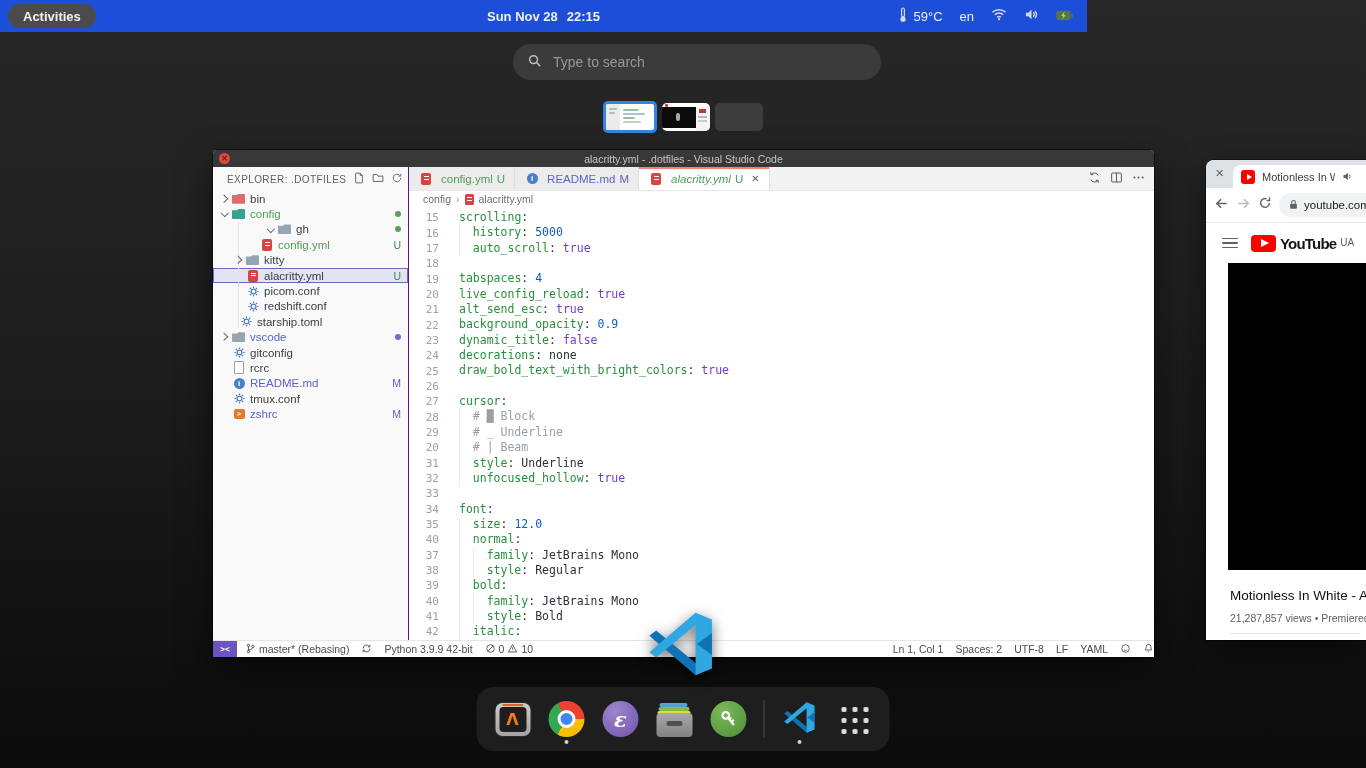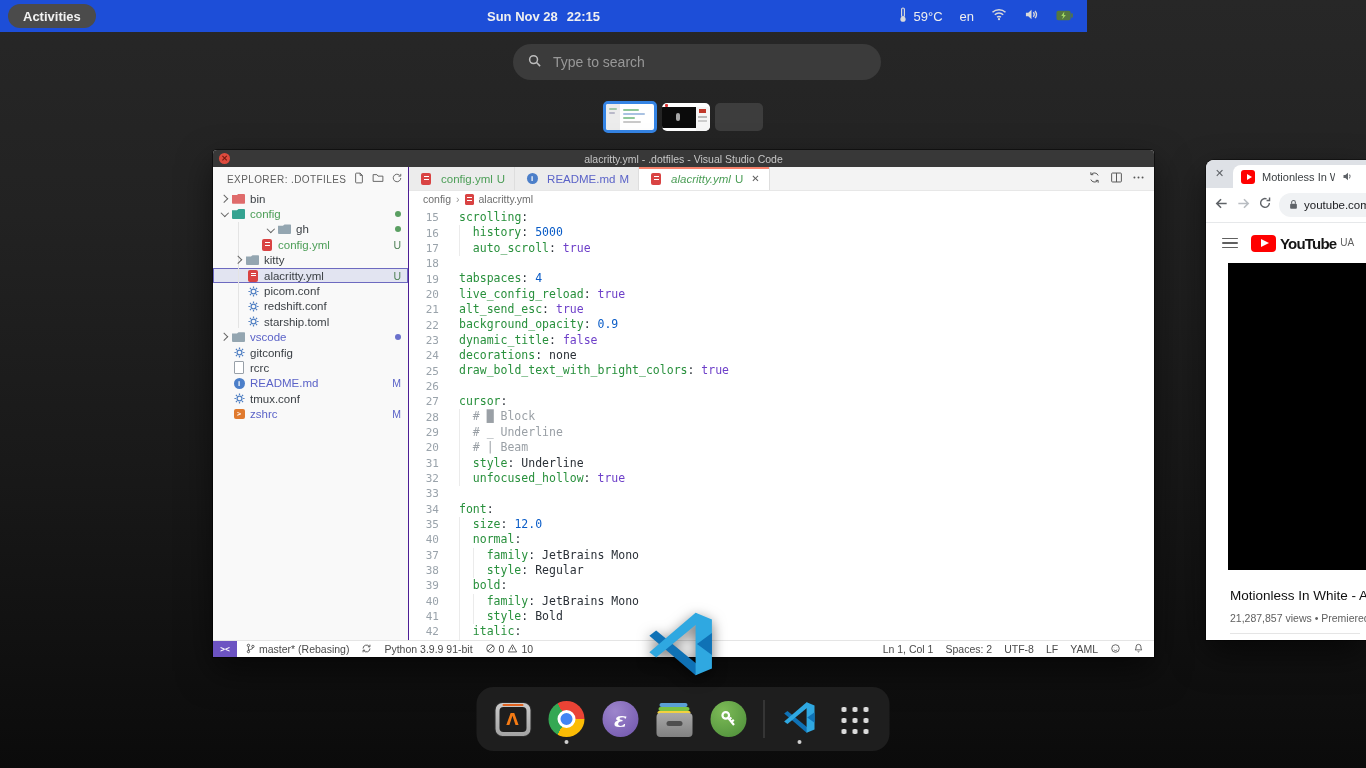--- a/index.html
+++ b/index.html
@@ -89,21 +89,21 @@
   .cl{display:flex;height:15.35px;align-items:center}
   .ln{width:30px;flex:none;text-align:right;margin-right:12px;color:#9aa3ab;font:11px "DejaVu Sans Mono",monospace}
   .ct{white-space:pre;font:11.5px "DejaVu Sans Mono",monospace;display:flex;padding-left:8px;height:100%}
   .ind{display:inline-block;height:100%;background:repeating-linear-gradient(90deg,#ebebeb 0 1px,transparent 1px 13.84px)}
   .tk-k{color:#28903c}.tk-n{color:#0a5cc7}.tk-b{color:#6e40c9}.tk-c{color:#9aa0a6}.tk-p{color:#2b3138}
   
   .statusbar{height:16px;flex:none;background:#fff;border-top:1px solid #e5e5e5;display:flex;align-items:center;font-size:10.5px;color:#4b4b4b}
   .remote{width:24px;height:16px;background:#6c53c2;color:#fff;font:bold 8px "DejaVu Sans Mono",monospace;
        display:flex;align-items:center;justify-content:center;margin-right:8px}
   .sitem{display:flex;align-items:center;gap:3px;margin-right:12px;white-space:nowrap}
-  .sright{margin-left:auto;display:flex;align-items:center;gap:12px;padding-right:10px}
+  .sright{margin-left:auto;display:flex;align-items:center;gap:12px;padding-right:0}
   .sright span{white-space:nowrap}
   
   .vsc-logo-overlay{position:absolute;left:648px;top:610px;width:68px;height:68px;z-index:5;
        filter:drop-shadow(0 4px 7px rgba(0,0,0,.55))}
   
   .chrome{position:absolute;left:1206px;top:160px;width:160px;height:480px;background:#fff;border-radius:8px 0 0 0;
        box-shadow:0 14px 34px rgba(0,0,0,.55),0 0 0 1px rgba(0,0,0,.4);overflow:hidden}
   .tabstrip{height:28px;background:#dee1e6;position:relative}
   .stray-close{position:absolute;left:9px;top:7px;color:#5f6368;font-size:11px}
   .btab{position:absolute;left:27px;right:-30px;top:5px;bottom:0;background:#fff;border-radius:8px 8px 0 0;
@@ -302,21 +302,21 @@
             <span class="fic gear">
               <svg viewBox="0 0 16 16" width="13" height="13">
                 <g stroke="#4e7ec2" stroke-width="1.5" fill="none">
                   <circle cx="8" cy="8" r="3"></circle>
                   <path d="M8 1.8v1.8M8 12.4v1.8M1.8 8h1.8M12.4 8h1.8M3.6 3.6l1.3 1.3M11.1 11.1l1.3 1.3M12.4 3.6l-1.3 1.3M4.9 11.1l-1.3 1.3"></path>
                 </g>
               </svg>
             </span>
             <span class="tlab c-p">redshift.conf</span>
           </div>
-          <div class="trow" style="padding-left: 32px;">
+          <div class="trow" style="padding-left: 25px;">
             <span class="fic gear">
               <svg viewBox="0 0 16 16" width="13" height="13">
                 <g stroke="#4e7ec2" stroke-width="1.5" fill="none">
                   <circle cx="8" cy="8" r="3"></circle>
                   <path d="M8 1.8v1.8M8 12.4v1.8M1.8 8h1.8M12.4 8h1.8M3.6 3.6l1.3 1.3M11.1 11.1l1.3 1.3M12.4 3.6l-1.3 1.3M4.9 11.1l-1.3 1.3"></path>
                 </g>
               </svg>
             </span>
             <span class="tlab c-p">starship.toml</span>
           </div>
@@ -540,21 +540,21 @@
           </svg></span>
       <span>master* (Rebasing)</span>
     </div>
     <div class="sitem">
       <span><svg viewBox="0 0 16 16" width="11" height="11" fill="none" stroke="#4b4b4b" stroke-width="1.3">
             <path d="M13 8a5 5 0 0 1-9.2 2.7M3 8a5 5 0 0 1 9.2-2.7"></path>
             <path d="M3 13.5v-3h3M13 2.5v3h-3"></path>
           </svg></span>
     </div>
     <div class="sitem">
-      <span>Python 3.9.9 91-bit</span>
+      <span>Python 3.9.9 42-bit</span>
     </div>
     <div class="sitem">
       <span><svg viewBox="0 0 16 16" width="11" height="11" fill="none" stroke="#4b4b4b" stroke-width="1.3">
             <circle cx="8" cy="8" r="5.5"></circle>
             <path d="M4.5 11.5l7-7"></path>
           </svg></span>
       <span>0</span>
       <span><svg viewBox="0 0 16 16" width="11" height="11" fill="none" stroke="#4b4b4b" stroke-width="1.3">
             <path d="M8 2.5L14 13H2z"></path>
             <path d="M8 6.5v3M8 11.3v.1"></path>

